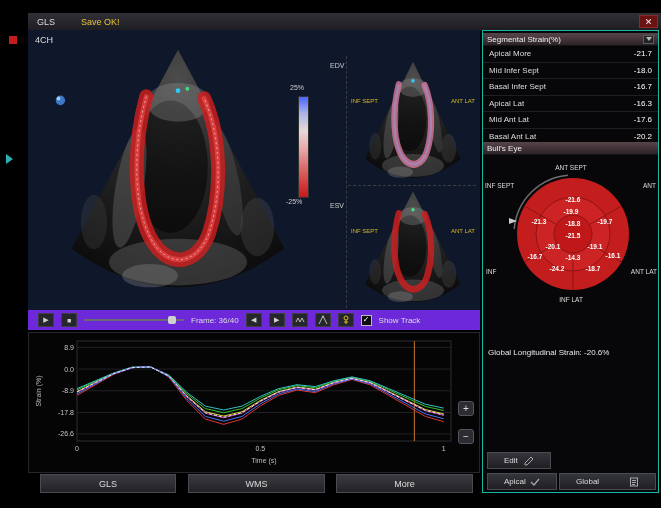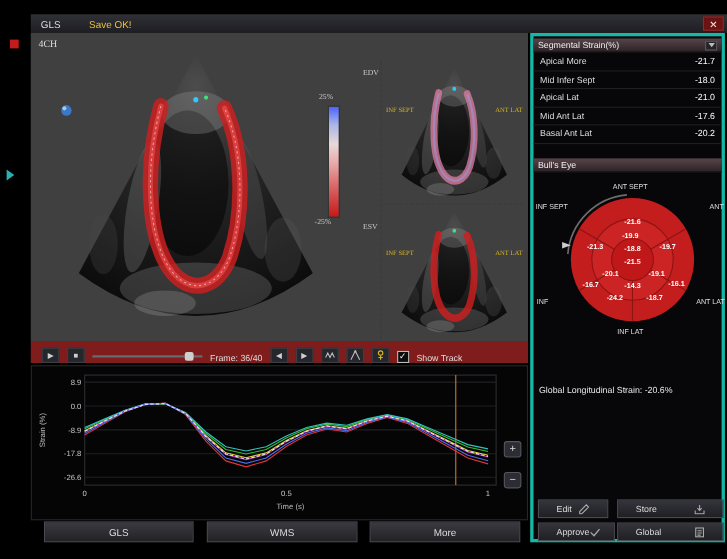--- a/index.html
+++ b/index.html
@@ -10,39 +10,39 @@
           background:linear-gradient(180deg,#303037,#1d1d22);display:flex;align-items:center;padding:0 3px;}
   .topbar .ttl{margin-left:6px;font-size:9px;color:#ddd;}
   .topbar .save{margin-left:26px;font-size:9px;color:#e8c23c;}
   .closebtn{margin-left:auto;width:19px;height:13px;background:#6b1212;border:1px solid #8a2a2a;
             color:#eee;font-size:9px;line-height:10px;text-align:center;padding:0;}
   
   .rec-square{position:absolute;left:9px;top:36px;width:8px;height:8px;background:#c41c1c;}
   .rail-arrow{position:absolute;left:6px;top:154px;width:0;height:0;border-top:5px solid transparent;
               border-bottom:5px solid transparent;border-left:7px solid #2ab0b0;}
   
-  .main{position:absolute;left:28px;top:30px;width:452px;height:280px;background:#404040;font-family:Liberation Serif, serif;}
+  .main{position:absolute;left:28px;top:30px;width:452px;height:280px;background:#0f172a;}
   .view-label{position:absolute;left:7px;top:5px;font-size:9px;color:#ddd;}
   .big-echo{position:absolute;left:10px;top:12px;width:280px;height:258px;}
   .colorbar{position:absolute;left:270px;top:66px;width:9px;height:100px;border:1px solid #333;
     background:linear-gradient(180deg,#4a62ff 0%,#a8b4e8 16%,#e8d8d8 34%,#e8a8a8 52%,#d86868 72%,#c81818 100%);}
   .cb-top{position:absolute;left:262px;top:54px;font-size:7px;color:#ccc;}
   .cb-bottom{position:absolute;left:258px;top:168px;font-size:7px;color:#ccc;}
   .edv{position:absolute;left:302px;top:32px;font-size:7px;color:#ccc;}
   .esv{position:absolute;left:302px;top:172px;font-size:7px;color:#ccc;}
   .divider-v{position:absolute;left:318px;top:26px;height:252px;border-left:1px dashed #3a3a42;}
   .divider-h{position:absolute;left:320px;top:155px;width:128px;border-top:1px dashed #3a3a42;}
   .small-view{position:absolute;left:322px;width:126px;}
   .sv1{top:28px;height:126px;} .sv2{top:158px;height:120px;}
   .small-view svg{width:100%;height:100%;}
   .sv-lbl{position:absolute;top:40px;font-size:6px;color:#d8b820;}
   .sv-lbl.l{left:1px;} .sv-lbl.r{right:1px;}
   
   .playbar{position:absolute;left:28px;top:310px;width:452px;height:20px;box-sizing:border-box;
-           background:#7f1d1d;display:flex;align-items:flex-end;gap:7px;padding:0 10px;}
+           background:#6d28d9;display:flex;align-items:center;gap:7px;padding:0 10px;}
   .pb-btn{width:16px;height:14px;background:#26262d;border:1px solid #3e3e47;color:#cfcfcf;
           font-size:7px;display:flex;align-items:center;justify-content:center;padding:0;}
   .pb-btn.yellow{color:#d8b820;}
   .slider{position:relative;width:100px;height:12px;}
   .slider .track{position:absolute;left:0;right:0;top:5px;height:2px;background:#6a6a72;}
   .slider .knob{position:absolute;left:84px;top:2px;width:8px;height:8px;background:#cfcfcf;border-radius:2px;}
   .frame-lbl{font-size:8px;color:#ddd;white-space:nowrap;}
   .cbx{width:9px;height:9px;background:#0c0c0c;border:1px solid #bbb;color:#fff;font-size:8px;
        line-height:8px;text-align:center;}
   .cbx-lbl{font-size:8px;color:#ddd;white-space:nowrap;}
@@ -52,21 +52,21 @@
   .zoom-btn{position:absolute;right:5px;width:16px;height:15px;background:#2c2c33;border:1px solid #55555e;
             border-radius:3px;color:#ddd;font-size:10px;line-height:12px;text-align:center;padding:0;}
   .zoom-in{top:68px;} .zoom-out{top:96px;}
   
   .tab{position:absolute;top:474px;height:19px;box-sizing:border-box;display:flex;align-items:center;
        justify-content:center;background:linear-gradient(180deg,#3a3a41,#222226);
        border:1px solid #4a4a52;color:#ddd;font-size:9px;padding:0;}
   .tab-gls{left:40px;width:136px;} .tab-wms{left:188px;width:137px;text-align:center;} .tab-more{left:336px;width:137px;}
   
   .rpanel{position:absolute;left:482px;top:30px;width:177px;height:463px;background:#070709;
-          border:3px solid #14b8a6;box-sizing:border-box;}
+          border:1px solid #14b8a6;box-sizing:border-box;}
   .phead{position:absolute;left:0;width:100%;height:13px;box-sizing:border-box;display:flex;align-items:center;
          padding:0 4px;background:linear-gradient(180deg,#584449,#2c2327);border-bottom:1px solid #151515;font-size:8px;color:#eee;}
   .seg-head{top:2px;} .be-head{top:111px;}
   .chev{margin-left:auto;width:11px;height:9px;background:#232328;border:1px solid #5a5a62;
         display:flex;align-items:center;justify-content:center;padding:0;}
   .chev::after{content:"";width:0;height:0;border-left:3px solid transparent;border-right:3px solid transparent;
         border-top:4px solid #bbb;}
   #seg-rows{position:absolute;left:0;top:15px;width:100%;}
   .seg-row{height:15.5px;display:flex;align-items:center;justify-content:space-between;
            padding:0 6px;border-bottom:1px solid #1e1e23;font-size:8px;color:#ddd;}
@@ -234,22 +234,26 @@
     <div id="seg-rows">
         <div class="seg-row">
           <span>Apical More</span>
           <span class="val">-21.7</span>
         </div>
         <div class="seg-row">
           <span>Mid Infer Sept</span>
           <span class="val">-18.0</span>
         </div>
         <div class="seg-row">
+          <span>Basal Infer Sept</span>
+          <span class="val">-16.7</span>
+        </div>
+        <div class="seg-row">
           <span>Apical Lat</span>
-          <span class="val">-21.0</span>
+          <span class="val">-16.3</span>
         </div>
         <div class="seg-row">
           <span>Mid Ant Lat</span>
           <span class="val">-17.6</span>
         </div>
         <div class="seg-row">
           <span>Basal Ant Lat</span>
           <span class="val">-20.2</span>
         </div>
       </div>
@@ -291,28 +295,22 @@
       </svg>
 
     <div class="gls-line">Global Longitudinal Strain: -20.6%</div>
 
     <button class="action-btn btn-edit">
       <span>Edit</span>
       <svg class="mini-icon" width="10" height="10" viewBox="0 0 10 10">
         <path d="M1,9 L3,9 L9,3 L7,1 L1,7 Z" fill="none" stroke="#aaa" stroke-width="1"></path>
         </svg>
     </button>
-    <button class="action-btn btn-store">
-      <span>Store</span>
-      <svg class="mini-icon" width="10" height="10" viewBox="0 0 10 10">
-        <path d="M1,6 L1,9 L9,9 L9,6 M5,1 L5,6 M3,4 L5,6 L7,4" fill="none" stroke="#aaa" stroke-width="1"></path>
-        </svg>
-    </button>
     <button class="action-btn btn-approve">
-      <span>Approve</span>
+      <span>Apical</span>
       <svg class="mini-icon" width="10" height="10" viewBox="0 0 10 10">
         <polyline points="1,5 4,8 9,2" fill="none" stroke="#aaa" stroke-width="1.2"></polyline>
         </svg>
     </button>
     <button class="action-btn btn-report">
       <span>Global</span>
       <svg class="mini-icon" width="10" height="10" viewBox="0 0 10 10">
         <rect x="1.5" y="1" width="7" height="8" fill="none" stroke="#aaa"></rect>
           <path d="M3,3.5 H7 M3,5.5 H7 M3,7.5 H6" stroke="#aaa"></path>
         </svg>

